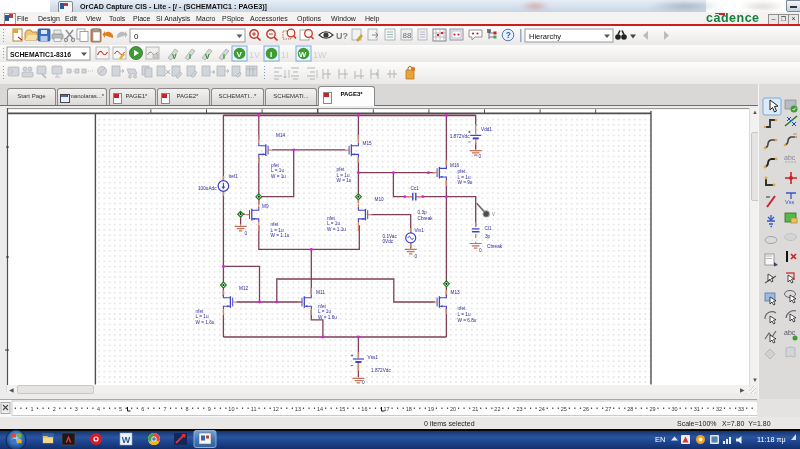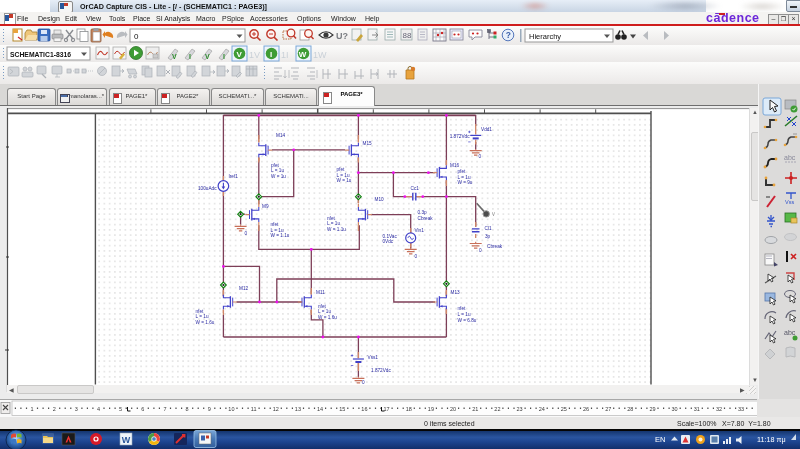--- a/index.html
+++ b/index.html
@@ -69,21 +69,21 @@
  <span class="mi" style="left:86px;">View</span>
  <span class="mi" style="left:109px;">Tools</span>
  <span class="mi" style="left:133px;">Place</span>
  <span class="mi" style="left:156px;">SI Analysis</span>
  <span class="mi" style="left:196px;">Macro</span>
  <span class="mi" style="left:222px;">PSpice</span>
  <span class="mi" style="left:250px;">Accessories</span>
  <span class="mi" style="left:297px;">Options</span>
  <span class="mi" style="left:331px;">Window</span>
  <span class="mi" style="left:365px;">Help</span>
- <span class="abs" style="left:706px;top:-1px;font-size:12.5px;font-weight:bold;color:#6d28d9;letter-spacing:0.5px;">cādence</span>
+ <span class="abs" style="left:706px;top:-1px;font-size:12.5px;font-weight:bold;color:#15803d;letter-spacing:0.5px;">cādence</span>
  <div class="abs" style="left:719px;top:1px;width:6px;height:2px;background:#c22;"></div>
  <div class="abs" style="left:768px;top:2px;width:9px;height:9px;background:#e9e8e6;border:1px solid #909090;font-size:7px;line-height:7px;text-align:center;color:#333;">–</div>
  <div class="abs" style="left:778px;top:2px;width:9px;height:9px;background:#e9e8e6;border:1px solid #909090;font-size:6px;line-height:8px;text-align:center;color:#333;">❐</div>
  <div class="abs" style="left:788px;top:2px;width:9px;height:9px;background:#e9e8e6;border:1px solid #909090;font-size:7px;line-height:8px;text-align:center;color:#333;">×</div>
 </div>
 <div class="abs" id="redline"></div>
 <div class="abs trow" id="row1"><div class="grip" style="left:2px;top:2px;height:15px;"></div>
 <svg width="800" height="19" viewBox="0 0 800 19">
  <g transform="translate(12,3)">
         <rect x="1" y="0" width="9" height="12" fill="#fff" stroke="#b5882a" stroke-width="1"></rect>

